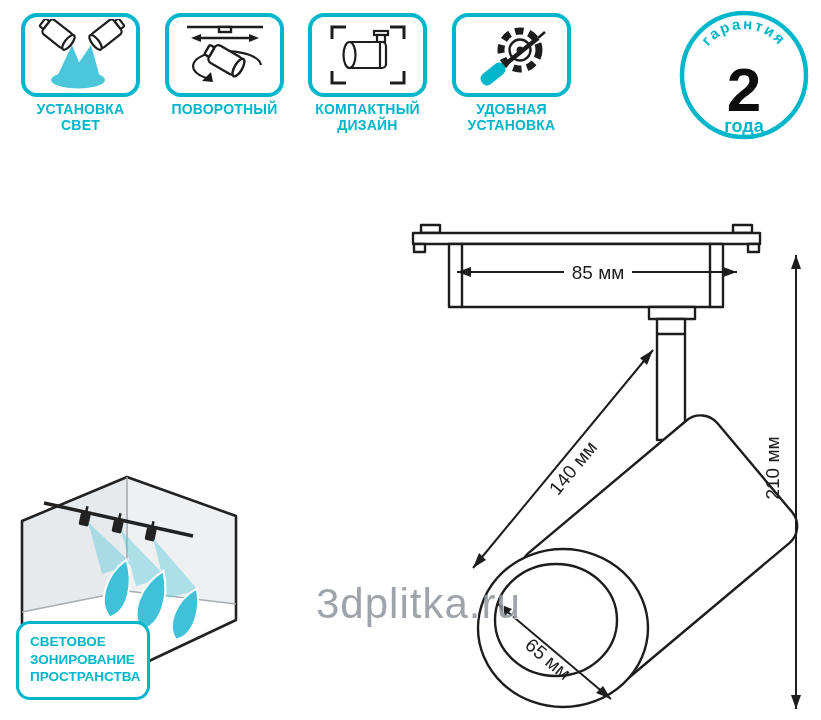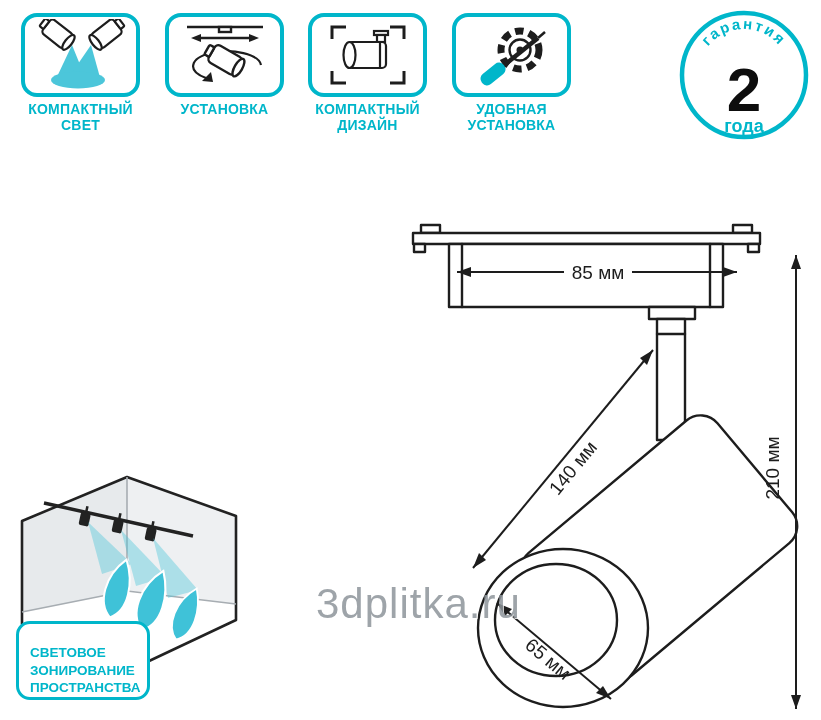--- a/index.html
+++ b/index.html
@@ -14,21 +14,21 @@
   .icon-svg{display:block;}
   .main-svg{position:absolute;left:0;top:0;}
   .main-svg text{font-family:"Liberation Sans",sans-serif;font-size:19px;fill:#1d1d1d;}
   .warranty-svg{position:absolute;left:678px;top:5px;}
   .warranty-svg .arc-text{fill:var(--accent);font-weight:bold;font-size:15px;letter-spacing:2px;
                           font-family:"Liberation Sans",sans-serif;}
   .warranty-svg .big-num{fill:#0d0d0d;font-weight:bold;font-size:62px;font-family:"Liberation Sans",sans-serif;}
   .warranty-svg .unit{fill:var(--accent);font-weight:bold;font-size:18px;font-family:"Liberation Sans",sans-serif;}
   .zoning-box{position:absolute;left:16px;top:621px;width:134px;height:79px;box-sizing:border-box;
               border:3.5px solid var(--accent);border-radius:14px;background:#fff;
-              padding:20px 4px 0 11px;font-weight:bold;font-size:13.5px;line-height:1.3;
+              padding:9px 4px 0 11px;font-weight:bold;font-size:13.5px;line-height:1.3;
               color:var(--accent);white-space:pre-line;}
   .watermark{position:absolute;left:316px;top:580px;font-size:42px;color:#8e959b;opacity:.85;
              letter-spacing:1px;text-shadow:1px 1px 0 rgba(255,255,255,.95);}
 </style>
 </head>
 <body>
 
 <div class="canvas">
 
   <svg width="0" height="0" style="position:absolute" aria-hidden="true">
@@ -45,39 +45,39 @@
   <div class="badge" style="left:21px">
     <div class="badge-box">
       <svg class="icon-svg" width="100" height="72" viewBox="0 0 100 72">
         <polygon points="41,26 24,62 54,58" fill="#4cc6da"></polygon>
         <polygon points="60,26 38,58 70,62" fill="#4cc6da"></polygon>
         <ellipse cx="47" cy="61" rx="27" ry="8.5" fill="#4cc6da"></ellipse>
         <use href="#lamp-shape" transform="translate(28,16) rotate(38)"></use>
         <use href="#lamp-shape" transform="translate(74,16) scale(-1,1) rotate(38)"></use>
       </svg>
     </div>
-    <div class="badge-label">КОМПАКТНЫЙ СВЕТ</div>
+    <div class="badge-label">УСТАНОВКА СВЕТ</div>
   </div>
 
   <div class="badge" style="left:165px">
     <div class="badge-box">
       <svg class="icon-svg" width="100" height="72" viewBox="0 0 100 72">
         <g stroke="#1d1d1d" stroke-width="2.4" fill="none">
           <line x1="12" y1="8" x2="88" y2="8"></line>
           <rect x="44" y="8" width="12" height="5" fill="#fff"></rect>
           <line x1="24" y1="19" x2="76" y2="19"></line>
         </g>
         <polygon points="16,19 26,15 26,23" fill="#1d1d1d"></polygon>
         <polygon points="84,19 74,15 74,23" fill="#1d1d1d"></polygon>
         <path d="M86,46 A34,15 0 1 0 31,59" stroke="#1d1d1d" stroke-width="2.2" fill="none"></path>
         <polygon points="27,62 36,53 38,63" fill="#1d1d1d"></polygon>
         <use href="#lamp-shape" transform="translate(52,42) rotate(30) scale(1.1)"></use>
       </svg>
     </div>
-    <div class="badge-label">УСТАНОВКА</div>
+    <div class="badge-label">ПОВОРОТНЫЙ</div>
   </div>
 
   <div class="badge" style="left:452px">
     <div class="badge-box">
       <svg class="icon-svg" width="100" height="72" viewBox="0 0 100 72">
         <circle cx="58" cy="31" r="19" fill="none" stroke="#1d1d1d" stroke-width="7" stroke-dasharray="8.5 5.5"></circle>
         <circle cx="58" cy="31" r="10.5" fill="#fff" stroke="#1d1d1d" stroke-width="2.4"></circle>
         <circle cx="58" cy="31" r="3.5" fill="#1d1d1d"></circle>
         <line x1="40" y1="48" x2="76" y2="19" stroke="#1d1d1d" stroke-width="4.5"></line>
         <line x1="76" y1="19" x2="83" y2="13" stroke="#1d1d1d" stroke-width="2.5"></line>

